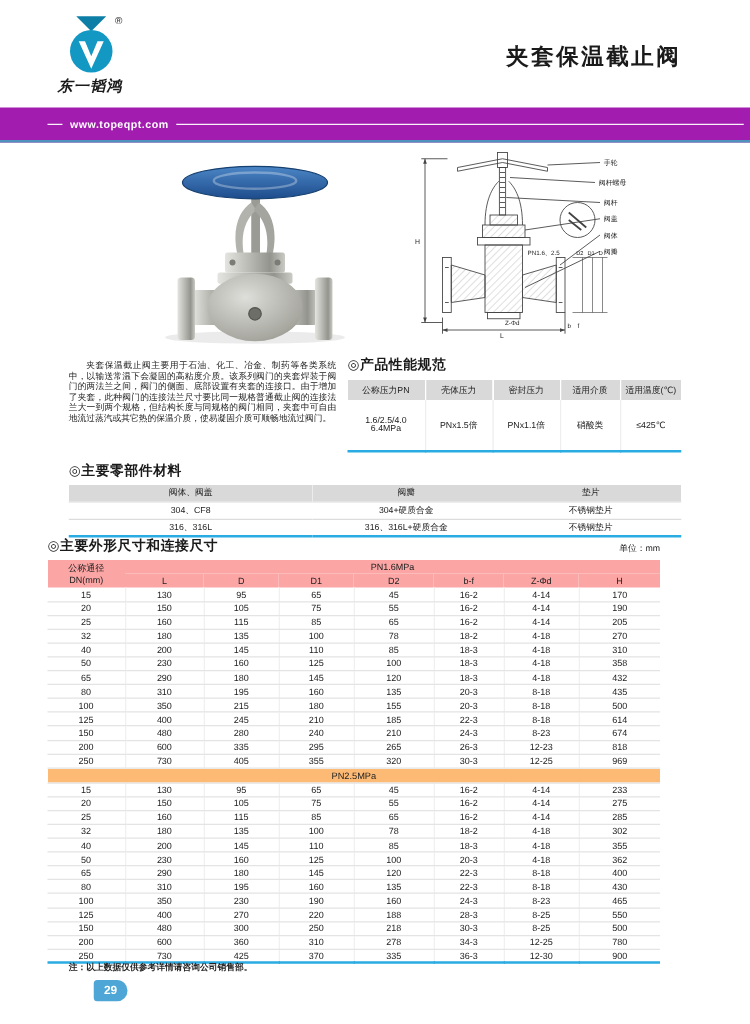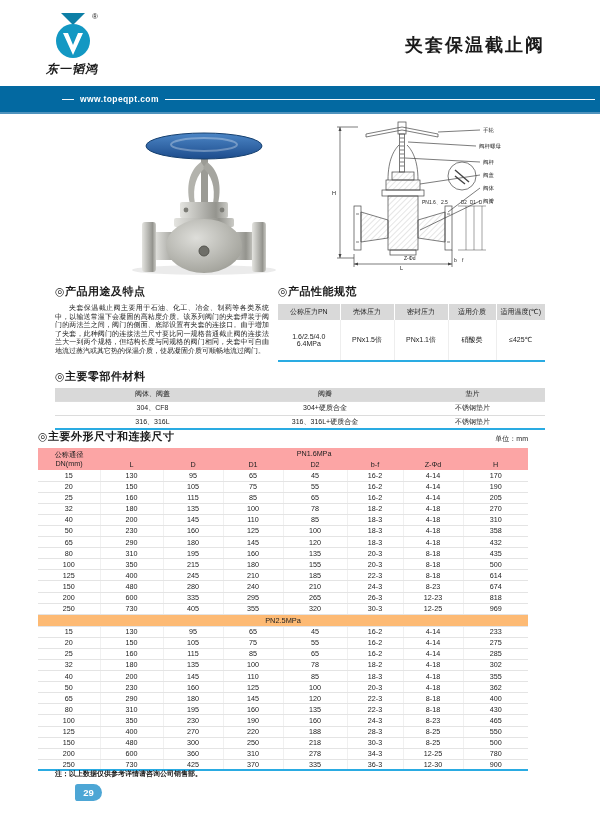--- a/index.html
+++ b/index.html
@@ -7,22 +7,22 @@
   body { font-family:"Liberation Sans","DejaVu Sans",sans-serif; color:#1a1a1a; }
   .page { position:relative; width:600px; height:819px; background:#fff; overflow:hidden; }
 
   
   .logo-mark { position:absolute; left:52px; top:12px; }
   .reg { position:absolute; left:92px; top:12px; font-size:8px; color:#222; }
   .logo-text { position:absolute; left:40px; top:61px; width:64px; text-align:center;
                font-size:12px; font-weight:bold; letter-spacing:1px;font-style:italic; }
   .page-title { position:absolute; right:55px; top:33px; font-size:18px; font-weight:bold;
                 letter-spacing:2px; }
-  .band { position:absolute; left:0; top:86px; width:600px; height:28px; background:#0369a1;
-          border-bottom:2px solid #4f93bd; display:flex; align-items:center; padding:0 5px 0 62px; }
+  .band { position:absolute; left:0; top:86px; width:600px; height:28px; background:#a21caf;
+          border-bottom:2px solid #4f93bd; display:flex; align-items:center; padding:0 5px 0 38px; }
   .band .dash1 { width:12px; border-top:1.3px solid rgba(255,255,255,.95); }
   .band .dash2 { flex:1; border-top:1.3px solid rgba(255,255,255,.95); }
   .band .site { margin:0 6px; color:#fff; font-size:8.5px; font-weight:bold; letter-spacing:.4px; }
 
   
   .photo   { position:absolute; left:88px;  top:118px; width:232px; height:160px; }
   .drawing { position:absolute; left:328px; top:118px; width:218px; height:154px; }
   .drawing text { font-family:"Liberation Sans","DejaVu Sans",sans-serif; }
 
   
@@ -171,21 +171,20 @@
       <text x="76" y="142" font-size="5">Z-Φd</text>
       <text x="126" y="144" font-size="5">b</text>
       <text x="134" y="144" font-size="5">f</text>
       <text x="133" y="86" font-size="4.5">D2</text>
       <text x="142" y="86" font-size="4.5">D1</text>
       <text x="151" y="86" font-size="4.5">D</text>
     </g>
   </svg>
 
   <div class="usage">
-    <div class="sec-title">◎产品用途及特点</div>
     <p>夹套保温截止阀主要用于石油、化工、冶金、制药等各类系统中，以输送常温下会凝固的高粘度介质。该系列阀门的夹套焊装于阀门的两法兰之间，阀门的侧面、底部设置有夹套的连接口。由于增加了夹套，此种阀门的连接法兰尺寸要比同一规格普通截止阀的连接法兰大一到两个规格，但结构长度与同规格的阀门相同，夹套中可自由地流过蒸汽或其它热的保温介质，使易凝固介质可顺畅地流过阀门。</p>
   </div>
 
   <div class="perf">
     <div class="sec-title">◎产品性能规范</div>
     <table>
       <colgroup>
           <col style="width:62px">
           <col style="width:54px">
           <col style="width:54px">

